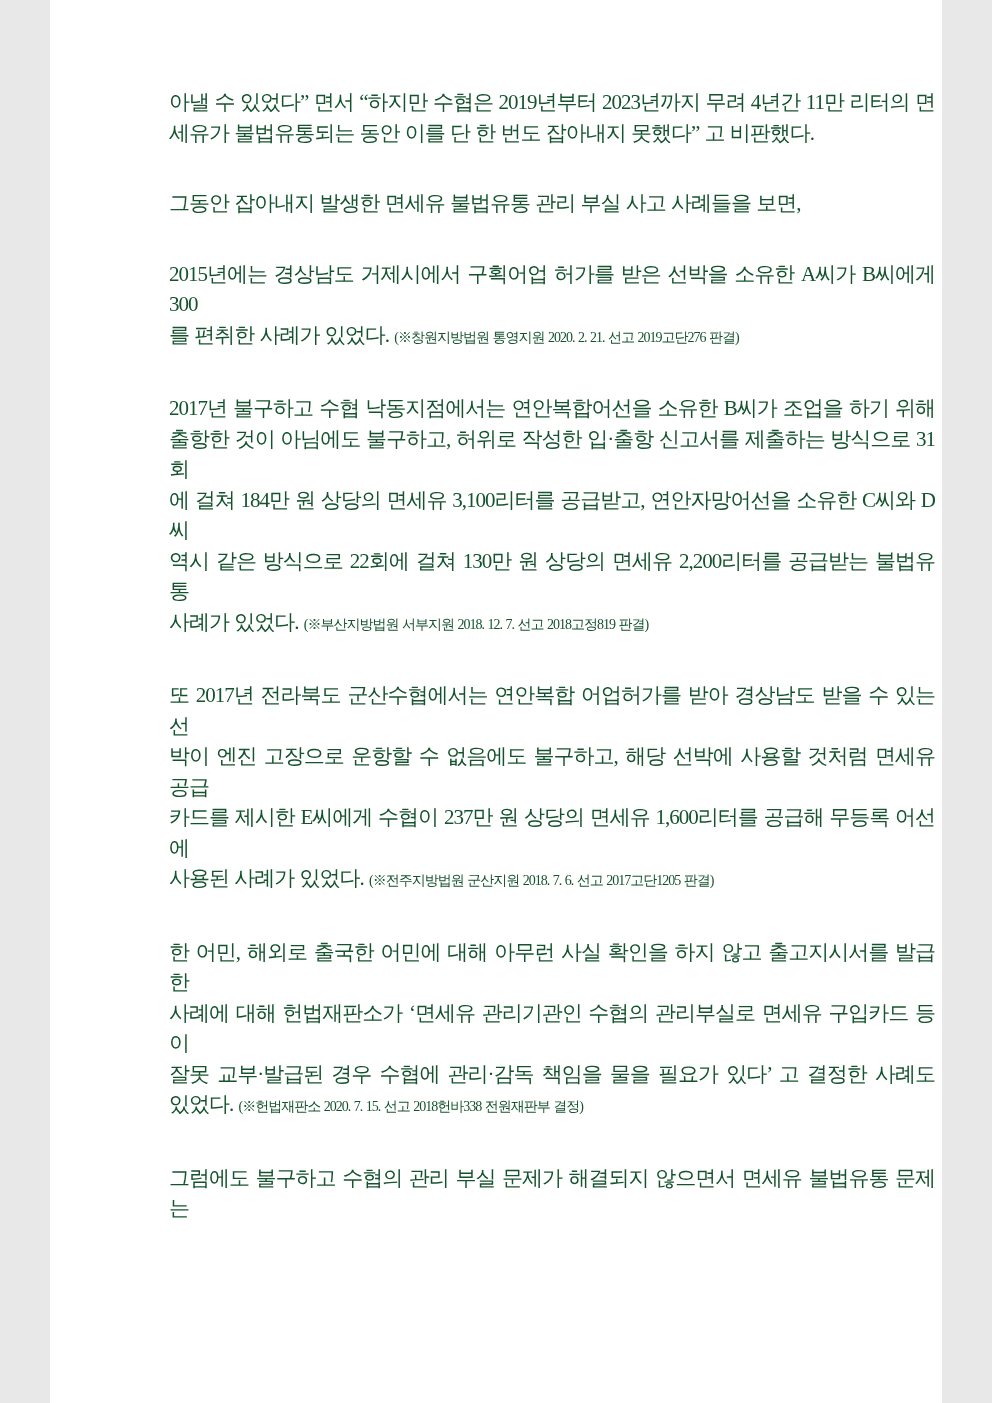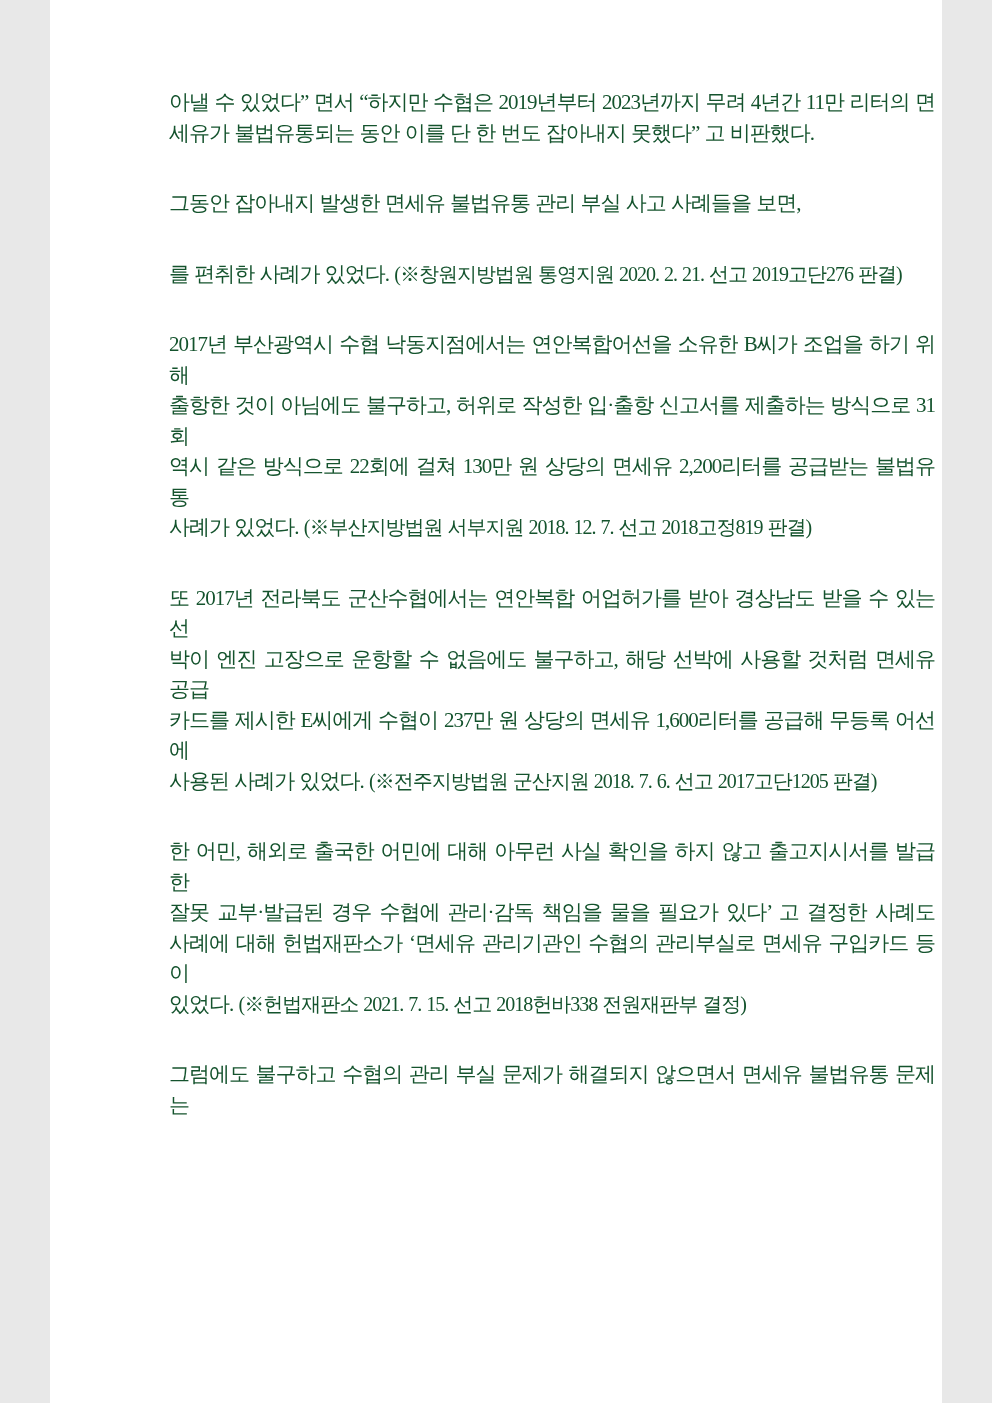--- a/index.html
+++ b/index.html
@@ -20,60 +20,62 @@
     width: 766px;
     font-size: 21px;
     line-height: 30.5px;
     letter-spacing: -1px;
     word-spacing: 1px;
   }
   .para { margin: 0 0 40px 0; padding: 0; }
   .line { display: block; }
   .full { text-align: justify; text-align-last: justify; text-justify: inter-word; }
   .last { text-align: center; text-align-last: left; }
-  .cite { font-size: 20px; letter-spacing: -1px; }
+  .cite { font-size: 14px; letter-spacing: -1px; }
 </style>
 </head>
 <body>
 
 <div class="page">
   <div class="doc">
 
     <p class="para">
       <span class="line full">아낼 수 있었다” 면서 “하지만 수협은 2019년부터 2023년까지 무려 4년간 11만 리터의 면</span>
       <span class="line last">세유가 불법유통되는 동안 이를 단 한 번도 잡아내지 못했다” 고 비판했다.</span>
     </p>
 
     <p class="para">
       <span class="line last">그동안 잡아내지 발생한 면세유 불법유통 관리 부실 사고 사례들을 보면,</span>
     </p>
 
     <p class="para">
+      <span class="line full">2015년에는 경상남도 거제시에서 구획어업 허가를 받은 선박을 소유한 A씨가 B씨에게 300</span>
       <span class="line last"><span>를 편취한 사례가 있었다. </span><span class="cite">(※창원지방법원 통영지원 2020. 2. 21. 선고 2019고단276 판결)</span></span>
     </p>
 
     <p class="para">
-      <span class="line full">2017년 부산광역시 수협 낙동지점에서는 연안복합어선을 소유한 B씨가 조업을 하기 위해</span>
+      <span class="line full">2017년 불구하고 수협 낙동지점에서는 연안복합어선을 소유한 B씨가 조업을 하기 위해</span>
       <span class="line full">출항한 것이 아님에도 불구하고, 허위로 작성한 입·출항 신고서를 제출하는 방식으로 31회</span>
+      <span class="line full">에 걸쳐 184만 원 상당의 면세유 3,100리터를 공급받고, 연안자망어선을 소유한 C씨와 D씨</span>
       <span class="line full">역시 같은 방식으로 22회에 걸쳐 130만 원 상당의 면세유 2,200리터를 공급받는 불법유통</span>
       <span class="line last"><span>사례가 있었다. </span><span class="cite">(※부산지방법원 서부지원 2018. 12. 7. 선고 2018고정819 판결)</span></span>
     </p>
 
     <p class="para">
       <span class="line full">또 2017년 전라북도 군산수협에서는 연안복합 어업허가를 받아 경상남도 받을 수 있는 선</span>
       <span class="line full">박이 엔진 고장으로 운항할 수 없음에도 불구하고, 해당 선박에 사용할 것처럼 면세유 공급</span>
       <span class="line full">카드를 제시한 E씨에게 수협이 237만 원 상당의 면세유 1,600리터를 공급해 무등록 어선에</span>
       <span class="line last"><span>사용된 사례가 있었다. </span><span class="cite">(※전주지방법원 군산지원 2018. 7. 6. 선고 2017고단1205 판결)</span></span>
     </p>
 
     <p class="para">
       <span class="line full">한 어민, 해외로 출국한 어민에 대해 아무런 사실 확인을 하지 않고 출고지시서를 발급한</span>
+      <span class="line full">사례에 대해 헌법재판소가 ‘면세유 관리기관인 수협의 관리부실로 면세유 구입카드 등이</span>
       <span class="line full">잘못 교부·발급된 경우 수협에 관리·감독 책임을 물을 필요가 있다’ 고 결정한 사례도</span>
-      <span class="line full">사례에 대해 헌법재판소가 ‘면세유 관리기관인 수협의 관리부실로 면세유 구입카드 등이</span>
-      <span class="line last"><span>있었다. </span><span class="cite">(※헌법재판소 2021. 7. 15. 선고 2018헌바338 전원재판부 결정)</span></span>
+      <span class="line last"><span>있었다. </span><span class="cite">(※헌법재판소 2020. 7. 15. 선고 2018헌바338 전원재판부 결정)</span></span>
     </p>
 
     <p class="para">
       <span class="line full">그럼에도 불구하고 수협의 관리 부실 문제가 해결되지 않으면서 면세유 불법유통 문제는</span>
 
     </p>
 
   </div>
 </div>
 

